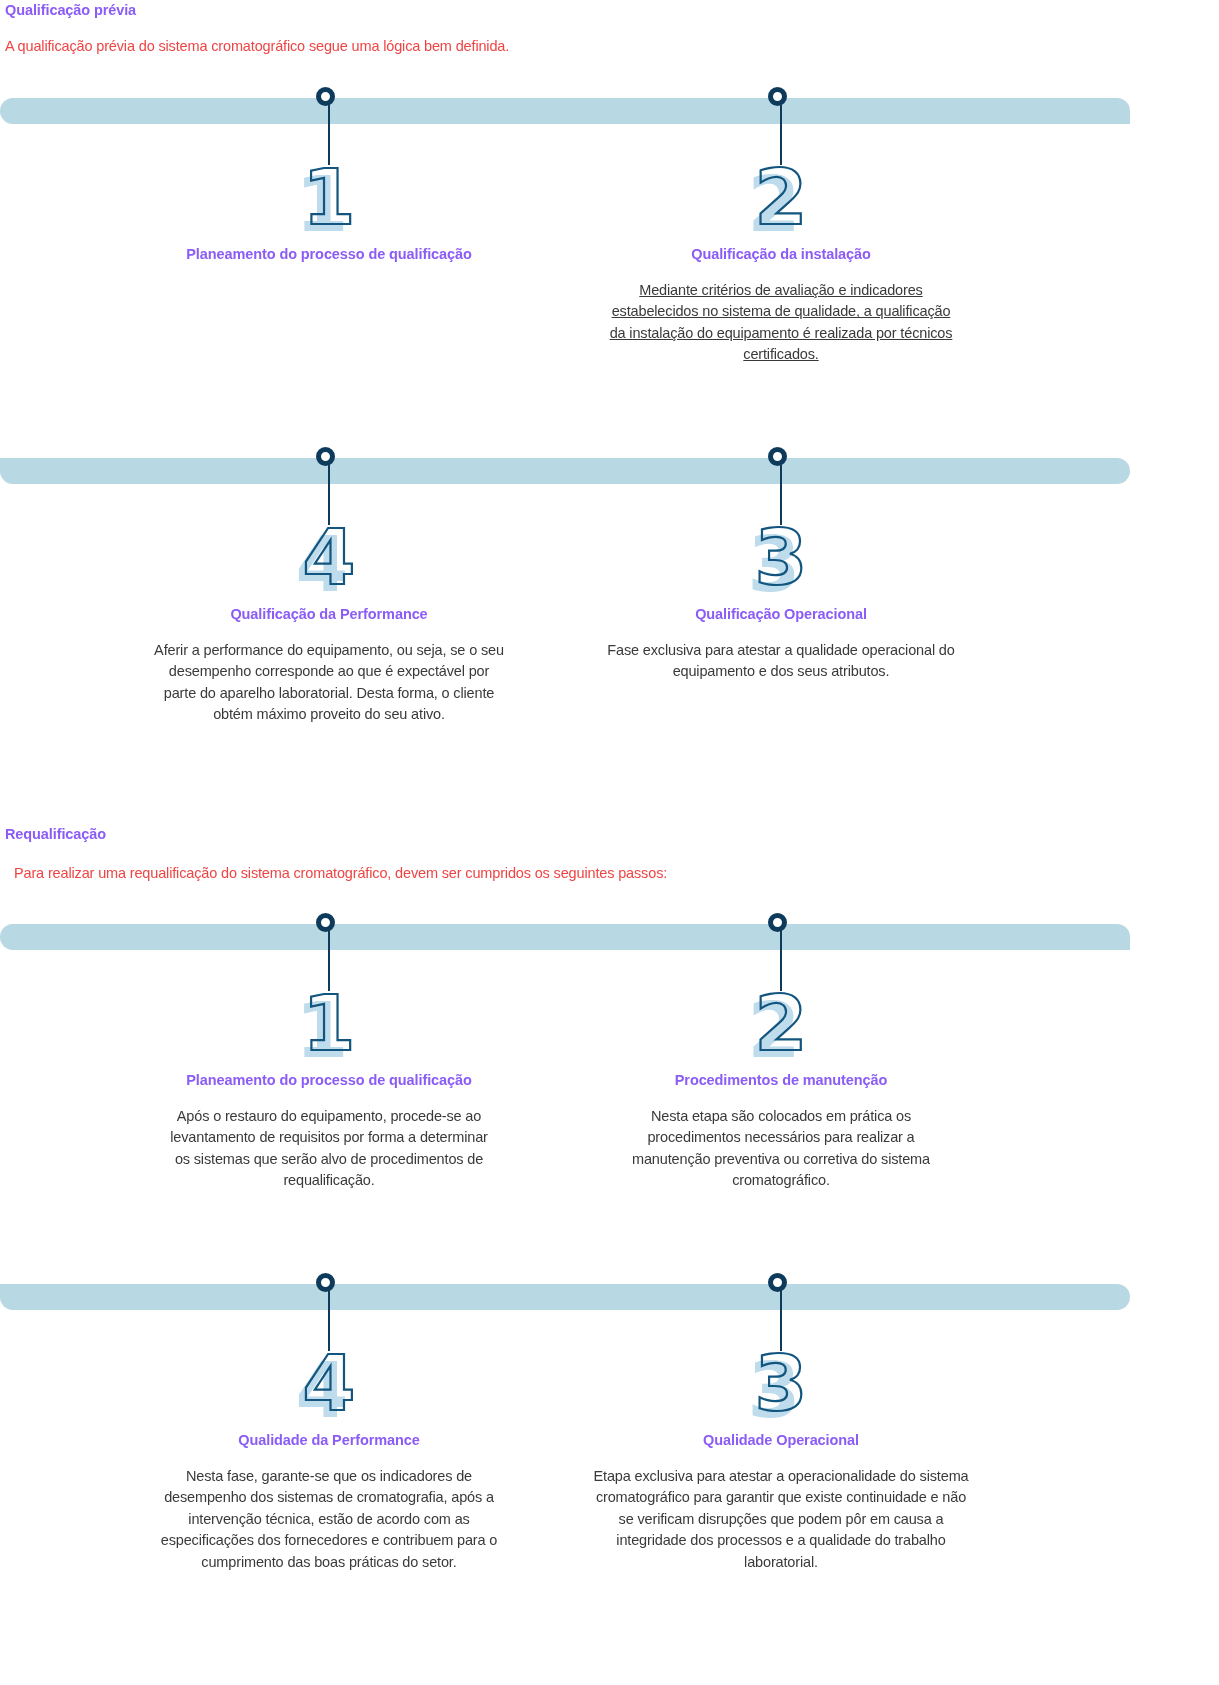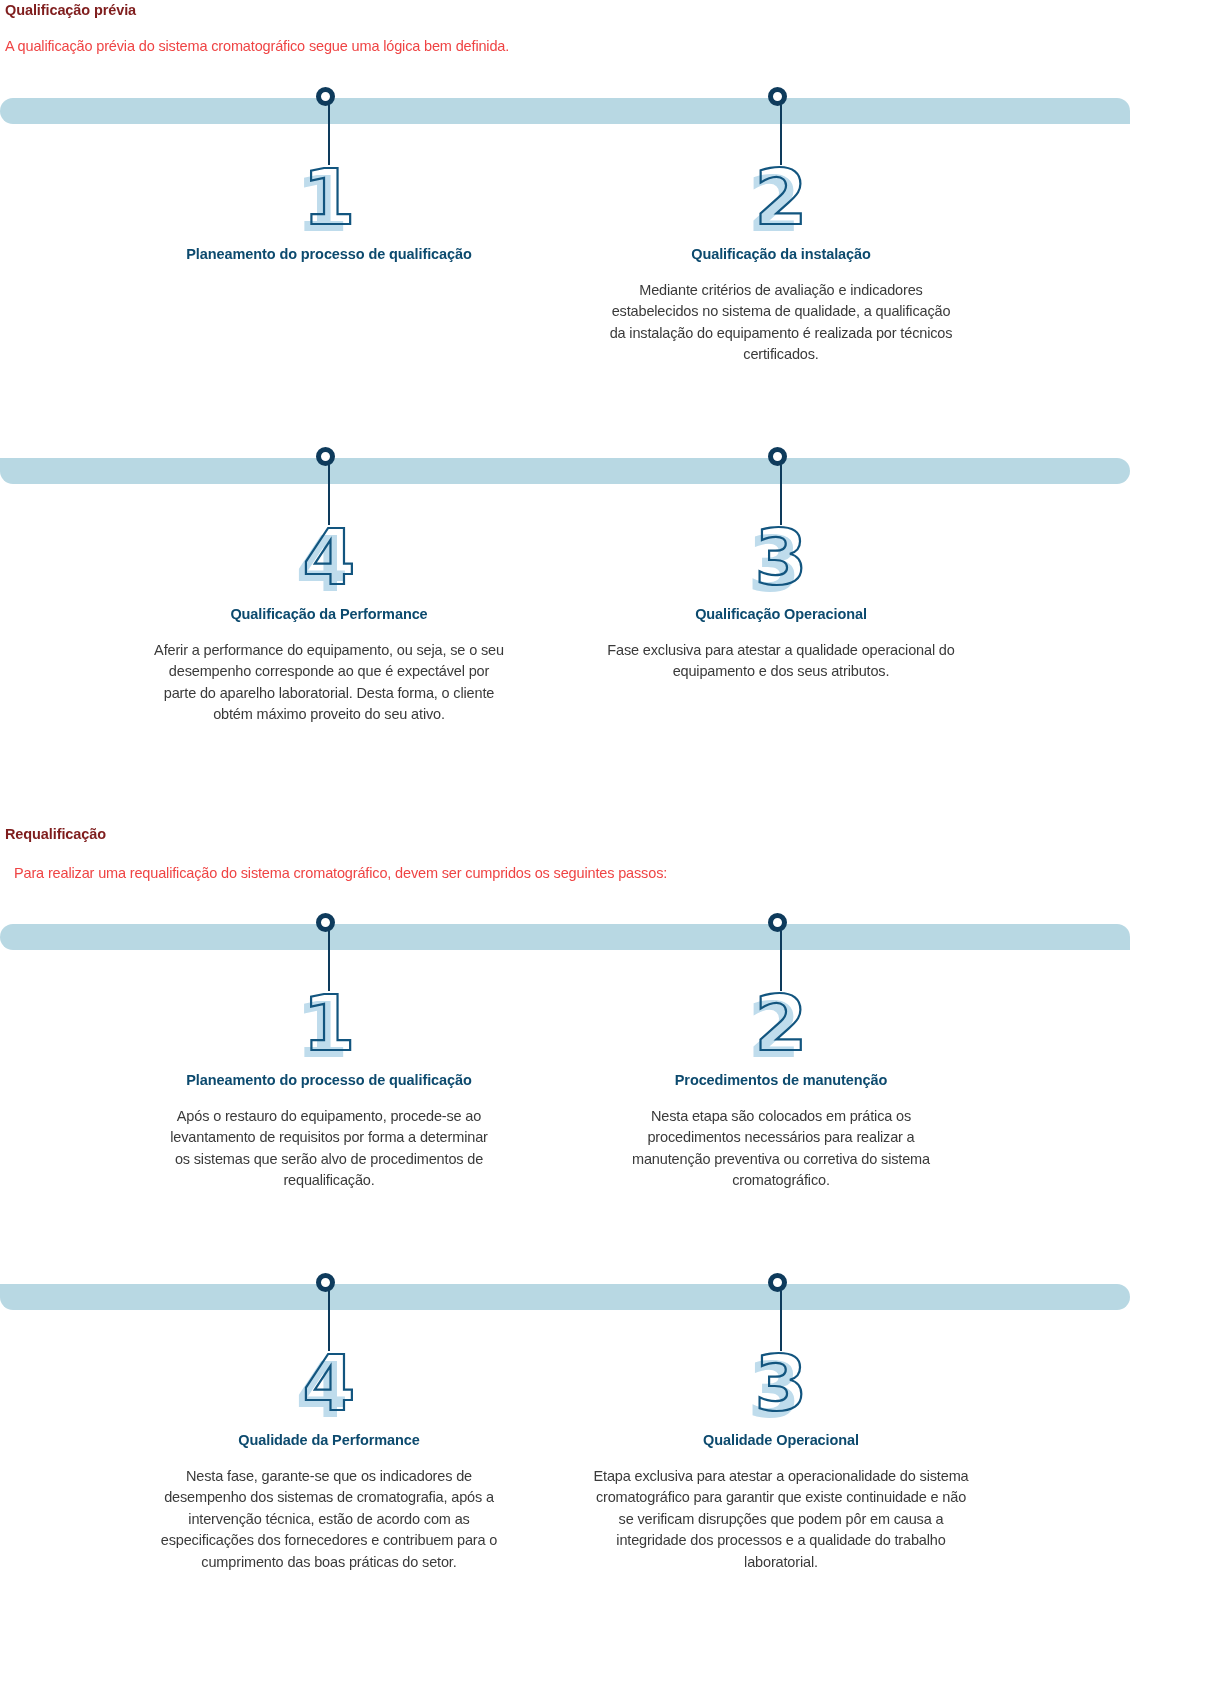--- a/index.html
+++ b/index.html
@@ -11,21 +11,21 @@
     position:relative;
     overflow:hidden;
   }
   .page{position:relative;width:1219px;height:1685px;}
 
   
   .section-heading{
     position:absolute;
     font-size:14.5px;
     font-weight:700;
-    color:#7f1d1d;
+    color:#8b5cf6;
     letter-spacing:-0.1px;
     white-space:nowrap;
   }
   .section-intro{
     position:absolute;
     font-size:14.5px;
     font-weight:400;
     color:#ef4444;
     letter-spacing:-0.15px;
     white-space:nowrap;
@@ -84,21 +84,21 @@
     color:transparent;
     -webkit-text-stroke:2.2px #12557f;
     text-shadow:-7px 7px 0 #bfdcec;
     letter-spacing:0;
     height:80px;
   }
 
   .step-title{
     font-size:14.5px;
     font-weight:700;
-    color:#0c4a6e;
+    color:#8b5cf6;
     letter-spacing:-0.1px;
     margin-top:6px;
   }
   .step-desc{
     font-size:14.5px;
     font-weight:400;
     color:#3a3a3a;
     line-height:1.48;
     letter-spacing:-0.15px;
     margin-top:18px;
@@ -129,21 +129,21 @@
       </div>
 
       <div class="col" style="left:139px;top:62px;">
         <div class="numeral">1</div>
         <div class="step-title">Planeamento do processo de qualificação</div>
       </div>
 
       <div class="col" style="left:591px;top:62px;">
         <div class="numeral">2</div>
         <div class="step-title">Qualificação da instalação</div>
-        <div class="step-desc" style="padding:0 12px;">Mediante critérios de avaliação e indicadores estabelecidos no sistema de qualidade, a qualificação da instalação do equipamento é realizada por técnicos certificados.</div>
+        <div class="step-desc" style="padding:0 12px;text-decoration:underline;">Mediante critérios de avaliação e indicadores estabelecidos no sistema de qualidade, a qualificação da instalação do equipamento é realizada por técnicos certificados.</div>
       </div>
     </div>
 
     <div class="row" style="position:absolute;left:0;top:458px;height:340px;">
 
       <div class="bar right-round" style="top:0;"></div>
 
       <div class="pin" style="left:316px;">
         <span class="dot"></span>
         <span class="stem"></span>

